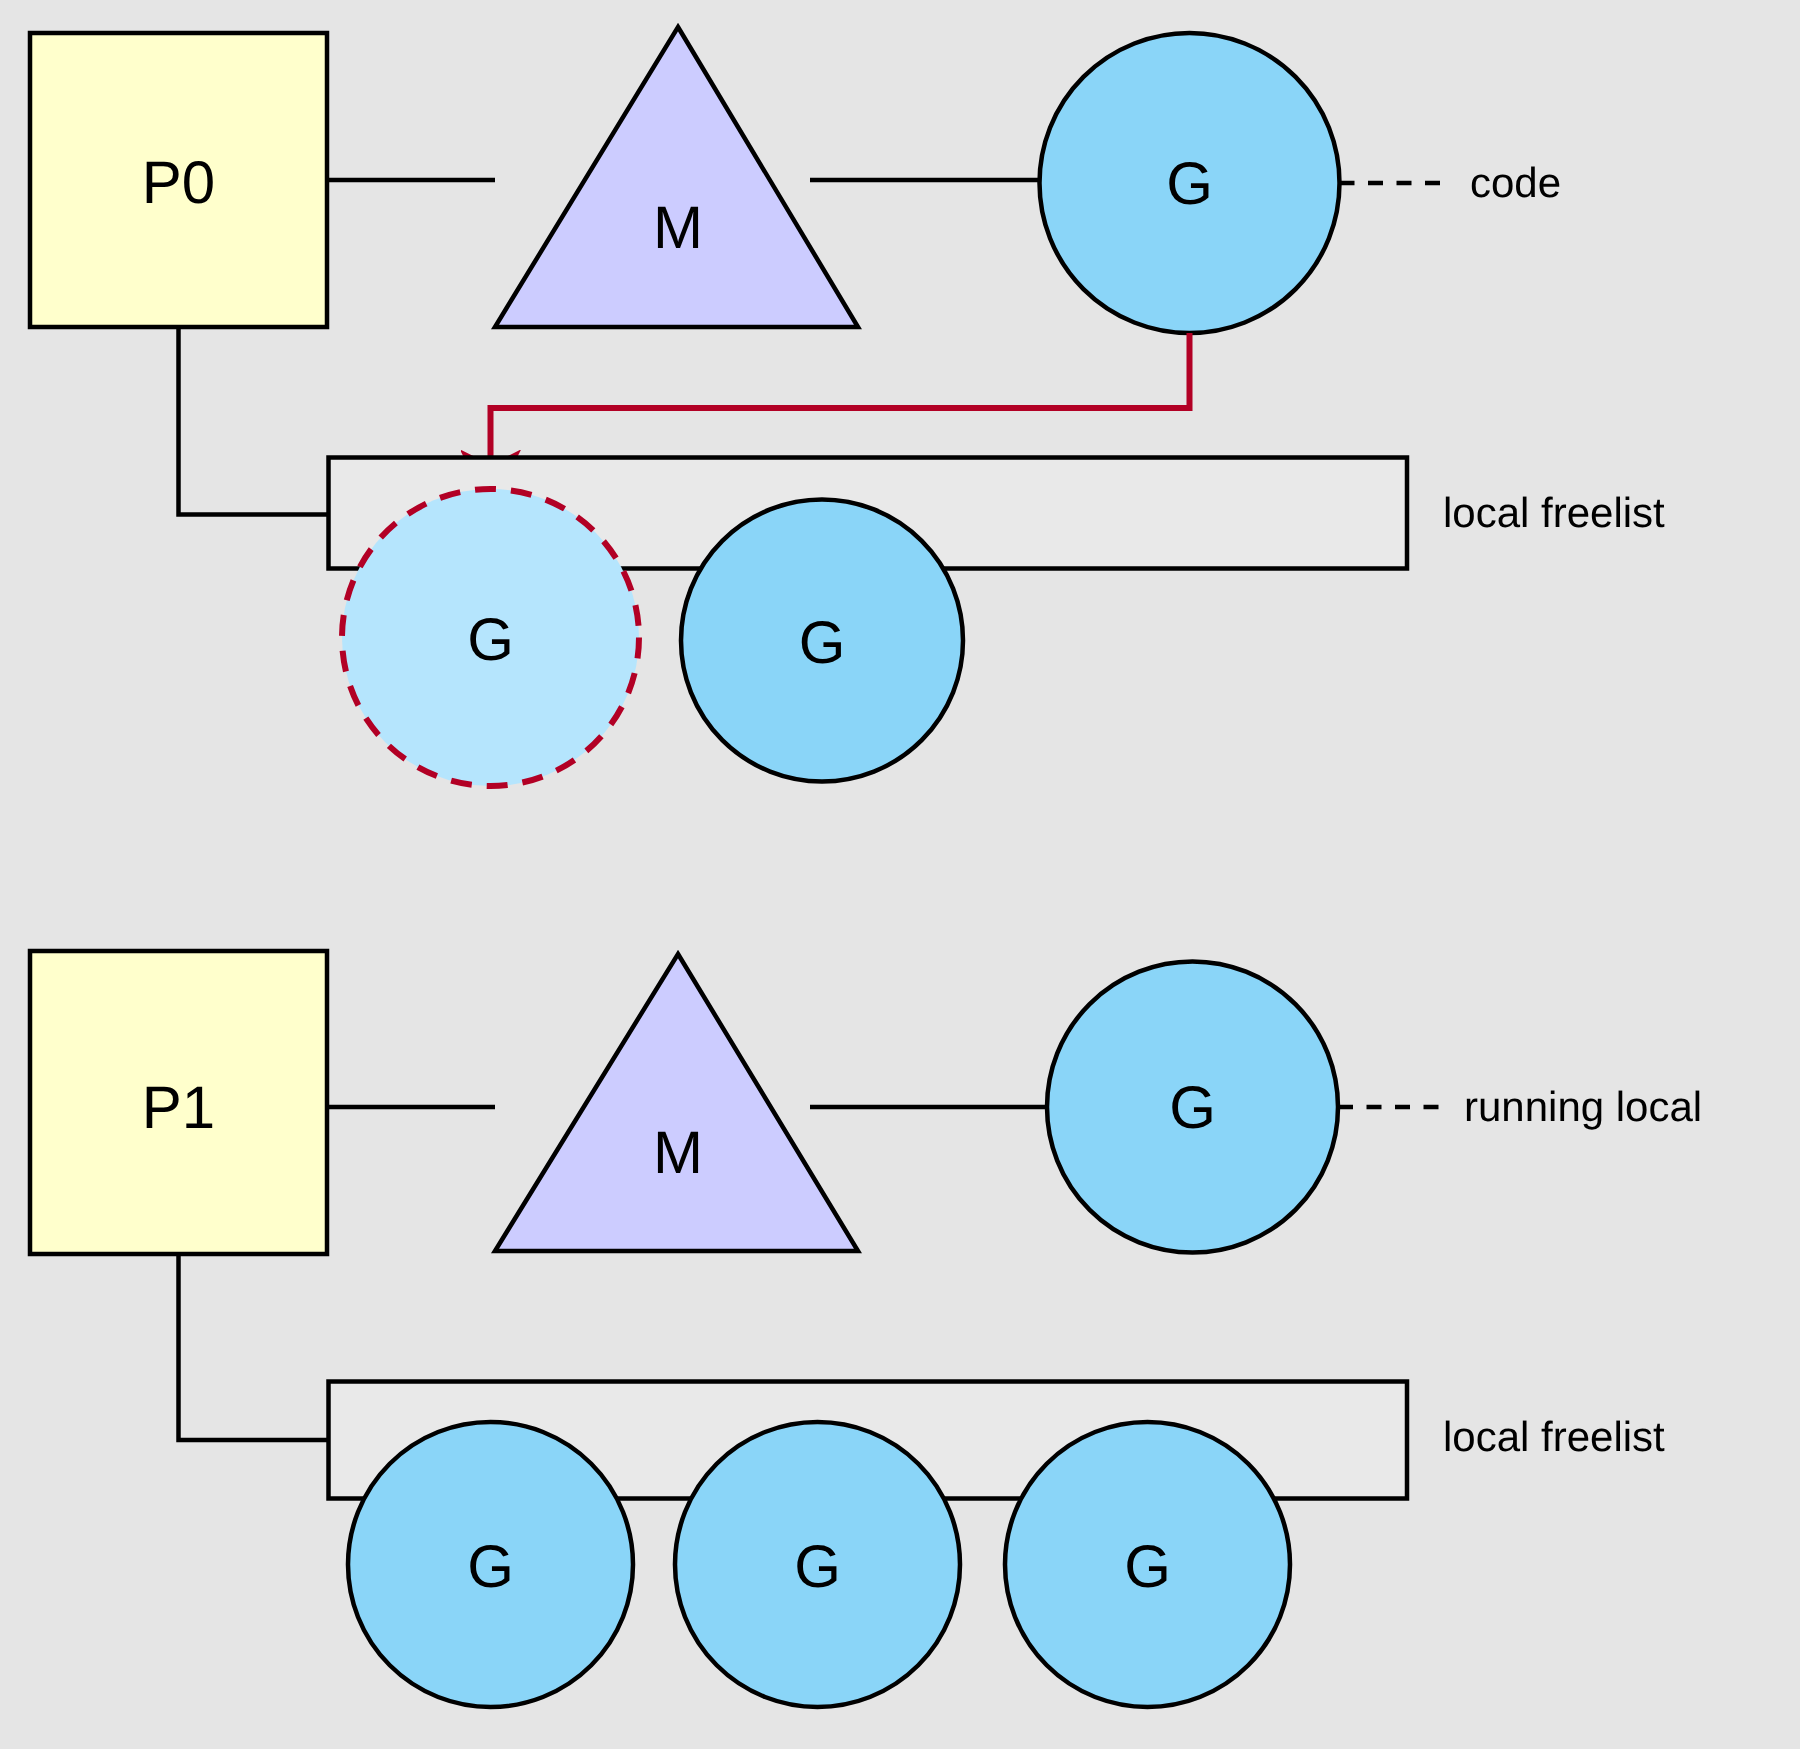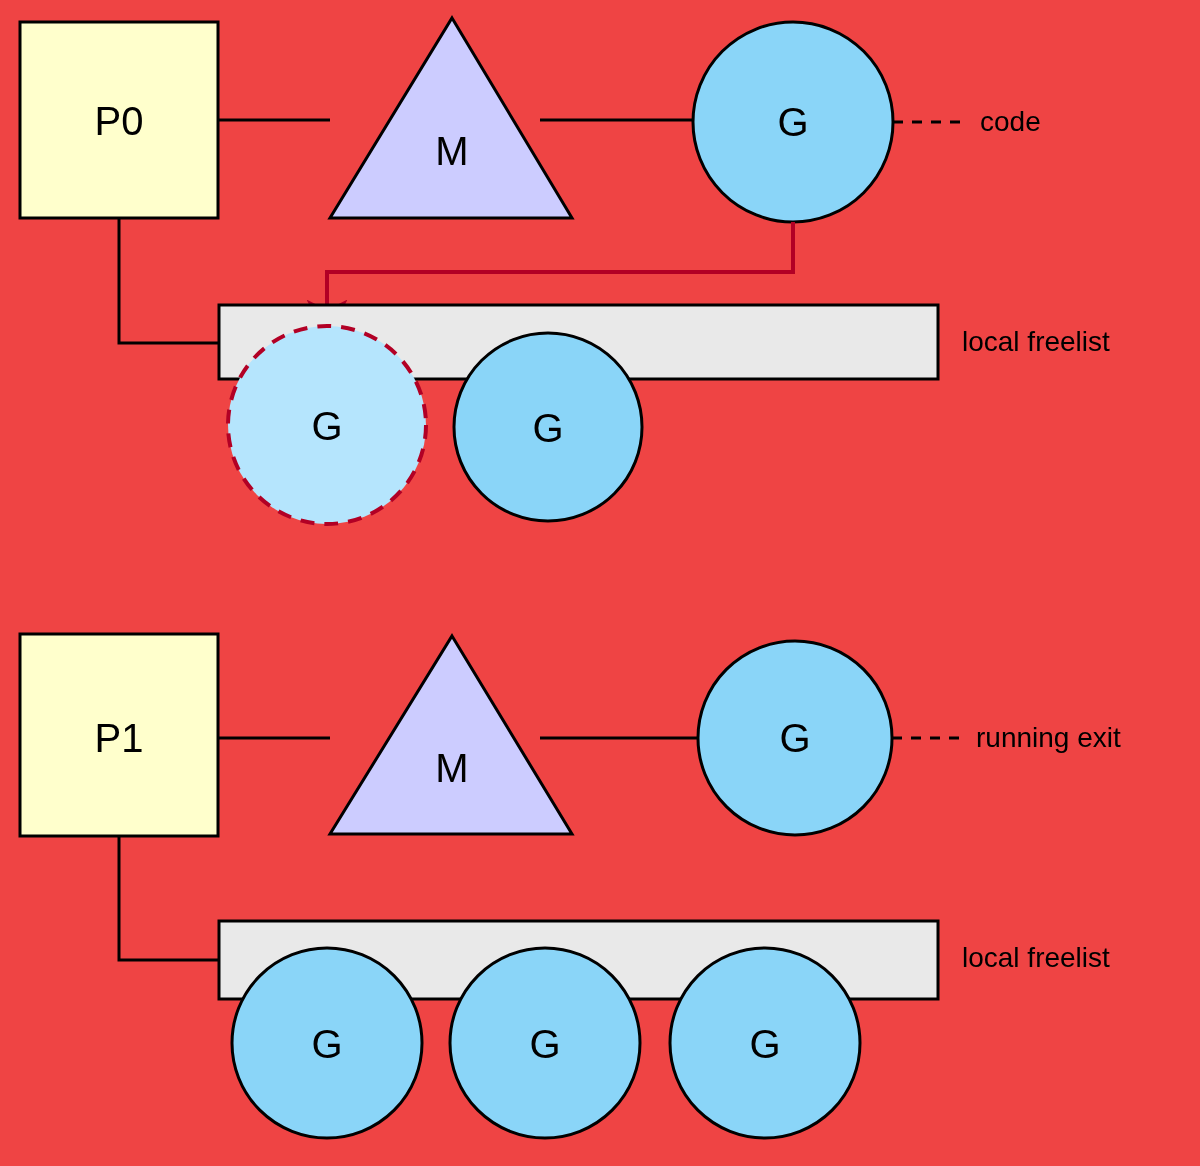--- a/index.html
+++ b/index.html
@@ -2,21 +2,21 @@
 <html><head>
 <meta charset="utf-8">
 <title>Goroutine scheduler diagram</title>
 <style>
   html,body{margin:0;padding:0;background:#ffffff;}
   body{
     width:1200px;height:1166px;
     font-family:"Liberation Sans","DejaVu Sans",sans-serif;
     overflow:hidden;
   }
-  #stage{position:relative;width:1200px;height:1166px;background:#ef4444;}
+  #stage{position:relative;width:1200px;height:1166px;background:#e5e5e5;}
   #canvas{position:absolute;left:0;top:0;width:1200px;height:1166px;}
   .lbl{
     position:absolute;
     font-family:"Liberation Sans","DejaVu Sans",sans-serif;
     color:#000;
     white-space:nowrap;
     pointer-events:none;
   }
   .side-label{font-size:28px;}
   text{font-family:"Liberation Sans","DejaVu Sans",sans-serif;}
@@ -88,17 +88,17 @@
 
     <circle cx="765" cy="1043" r="95" fill="#8ad5f8" stroke="#000" stroke-width="3"></circle>
     <text x="765" y="1058" text-anchor="middle" font-size="40" fill="#000">G</text>
 
   </svg>
 
   <div class="lbl side-label" style="left:980px;top:106px;">code</div>
 
   <div class="lbl side-label" style="left:962px;top:326px;">local freelist</div>
 
-  <div class="lbl side-label" style="left:976px;top:722px;">running exit</div>
+  <div class="lbl side-label" style="left:976px;top:722px;">running local</div>
 
   <div class="lbl side-label" style="left:962px;top:942px;">local freelist</div>
 
 </div>
 
 </body></html>

